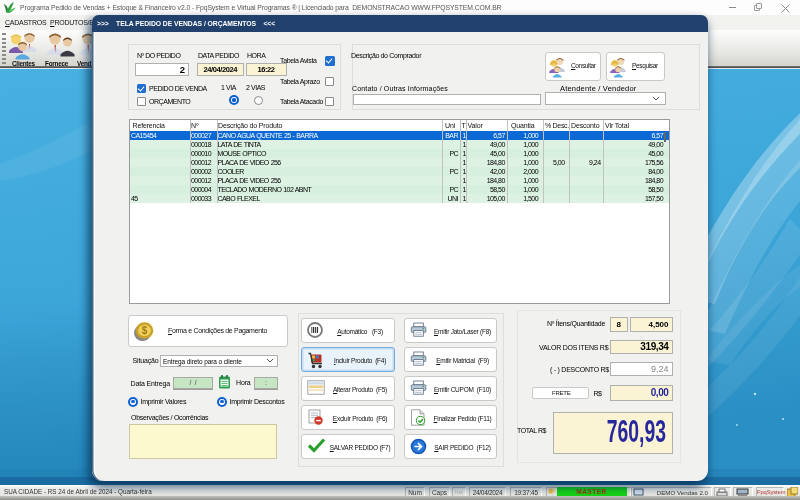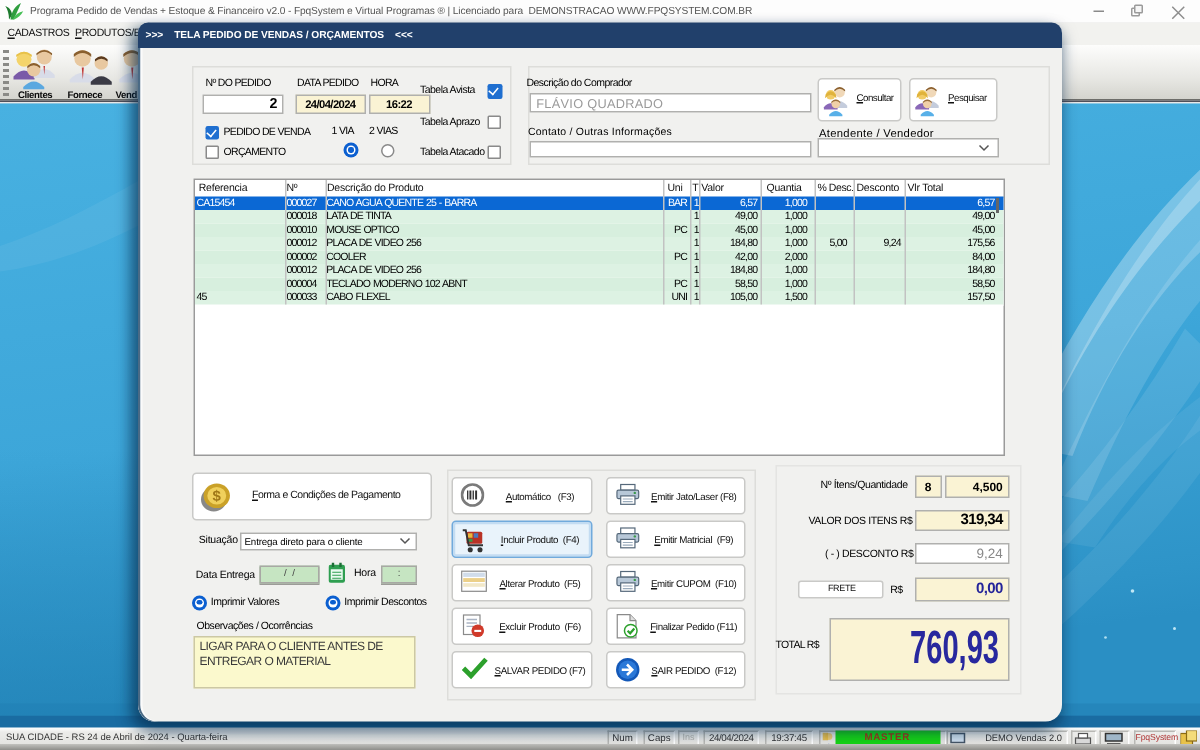--- a/index.html
+++ b/index.html
@@ -218,21 +218,20 @@
   <div class="rad" style="left:162px;top:80.5px"></div>
   <div class="lbl" style="left:188px;top:42px;letter-spacing:-0.35px">Tabela Avista</div>
   <div class="cbc" style="left:233px;top:41px"></div>
   <div class="lbl" style="left:188px;top:62.5px;letter-spacing:-0.35px">Tabela Aprazo</div>
   <div class="cb" style="left:233px;top:61.5px"></div>
   <div class="lbl" style="left:188px;top:82.5px;letter-spacing:-0.35px">Tabela Atacado</div>
   <div class="cb" style="left:233px;top:81.5px"></div>
 
   <div class="grp" style="left:260px;top:29px;width:348px;height:66px"></div>
   <div class="lbl" style="left:259px;top:37px;letter-spacing:-0.35px">Descrição do Comprador</div>
-  <div class="fld" style="left:260.5px;top:47px;width:188px;height:13px;font-size:8.5px;color:#9a9a9a;line-height:12px;padding-left:4px;letter-spacing:0.2px">FLÁVIO QUADRADO</div>
   <div class="lbl" style="left:260px;top:70px;letter-spacing:0.15px">Contato / Outras Informações</div>
   <div class="fld" style="left:260.5px;top:79px;width:188px;height:10.5px"></div>
   <div class="btn" style="left:453px;top:37px;width:56px;height:29px"></div>
   <svg class="abs" style="left:456.5px;top:41.5px" width="18" height="21" viewBox="0 0 18 21">
     <g>
           <circle cx="10.8" cy="4.6" r="3.4" fill="#f0d8b8"></circle>
           <path d="M7.2 4 Q10.8 0.2 14.4 4 L14.4 2.8 Q10.8 -0.8 7.2 2.8 Z" fill="#8a5f2e"></path>
           <path d="M5.8 13.5 Q10.8 7.5 15.8 13.5 L15.8 15 L5.8 15 Z" fill="#c4ccdc"></path>
         </g>
     <g>
@@ -259,21 +258,21 @@
           <path d="M1.4 6 Q4.8 1.8 8.2 6 L8.6 8.5 Q4.8 3.8 1 8.5 Z" fill="#e0b33c"></path>
           <path d="M0.2 14.5 Q4.8 9 9.4 14.5 L9.4 16 L0.2 16 Z" fill="#8a68b8"></path>
         </g>
     <g>
           <circle cx="8.2" cy="12.2" r="2.9" fill="#f0d0a8"></circle>
           <path d="M5.2 11.8 Q8.2 8.8 11.2 11.8 L11.2 10.8 Q8.2 7.8 5.2 10.8 Z" fill="#9a6f3e"></path>
           <path d="M3.8 19.5 Q8.2 14.5 12.6 19.5 L12.6 20.5 L3.8 20.5 Z" fill="#58b0e8"></path>
         </g>
   </svg>
   <div class="bt" style="left:540px;top:46.5px;letter-spacing:-0.35px"><u>P</u>esquisar</div>
-  <div class="lbl" style="left:454px;top:69.5px;font-size:7.5px;letter-spacing:0.2px">Atendente / Vendedor</div>
+  <div class="lbl" style="left:468px;top:69.5px;font-size:7.5px;letter-spacing:0.2px">Atendente / Vendedor</div>
   <div class="fld" style="left:453px;top:77px;width:121px;height:12.5px"></div>
   <svg class="chev" style="left:560px;top:81px" viewBox="0 0 8 5">
         <path d="M1 1 L4 4 L7 1" stroke="#555" stroke-width="1" fill="none"></path>
       </svg>
 
   <div id="tbl">
     <div class="th" style="left:2.5px">Referencia</div>
     <div class="th" style="left:61px">Nº</div>
     <div class="th" style="left:88px">Descrição do Produto</div>
     <div class="th" style="left:315px">Uni</div>
@@ -383,21 +382,20 @@
         <path d="M2.5 6.5 h6 M2.5 8.5 h6 M2.5 10.5 h6" stroke="#2e9e50" stroke-width="0.7"></path>
       </svg>
   <div class="lbl mc" style="left:144px;top:363.5px">Hora</div>
   <div class="fld" style="left:162px;top:362px;width:24px;height:11.5px;background:#c6e5c2;font-size:6.5px;text-align:center;line-height:10px;color:#444;border-color:#a8a8a4;box-shadow:0 1px 0 #9c9c98">:</div>
   <div class="radc" style="left:36px;top:381.5px"></div>
   <div class="lbl" style="left:48.5px;top:383px;letter-spacing:-0.3px">Imprimir Valores</div>
   <div class="radc" style="left:125px;top:381.5px"></div>
   <div class="lbl" style="left:137.5px;top:383px;letter-spacing:-0.3px">Imprimir Descontos</div>
   <div class="lbl" style="left:39px;top:399px;letter-spacing:-0.3px">Observações / Ocorrências</div>
   <div class="abs" style="left:37px;top:409px;width:148px;height:35px;background:#fbf9cd;border:1px solid #ccc8a4"></div>
-  <div class="lbl" style="left:41px;top:411px;font-size:8px;letter-spacing:-0.38px;color:#3a3a3a;line-height:10px">LIGAR PARA O CLIENTE ANTES DE<br>ENTREGAR O MATERIAL</div>
 
   <div class="grp" style="left:206px;top:298px;width:206px;height:153.5px;background:#f0f0ee"></div>
 
   <div class="grp" style="left:425px;top:294.5px;width:163.5px;height:153.5px;border-color:#e4e4e2"></div>
   <div class="lbl mc" style="left:455px;top:304.5px;letter-spacing:-0.25px">Nº Ítens/Quantidade</div>
   <div class="fld cream" style="left:518px;top:301.5px;width:17.5px;height:15.5px;font-size:8px;font-weight:bold;text-align:center;line-height:14px">8</div>
   <div class="fld cream" style="left:538px;top:301.5px;width:42.5px;height:15.5px;font-size:8px;font-weight:bold;text-align:right;line-height:14px;padding-right:3px">4,500</div>
   <div class="lbl uc" style="left:447px;top:328.5px;letter-spacing:-0.25px">VALOR DOS ITENS R$</div>
   <div class="fld cream" style="left:518px;top:325px;width:62.5px;height:14px;font-size:10px;letter-spacing:-0.4px;font-weight:bold;text-align:right;line-height:12.5px;padding-right:3px">319,34</div>
   <div class="lbl uc" style="left:458px;top:350.5px;letter-spacing:-0.25px">( - ) DESCONTO R$</div>

